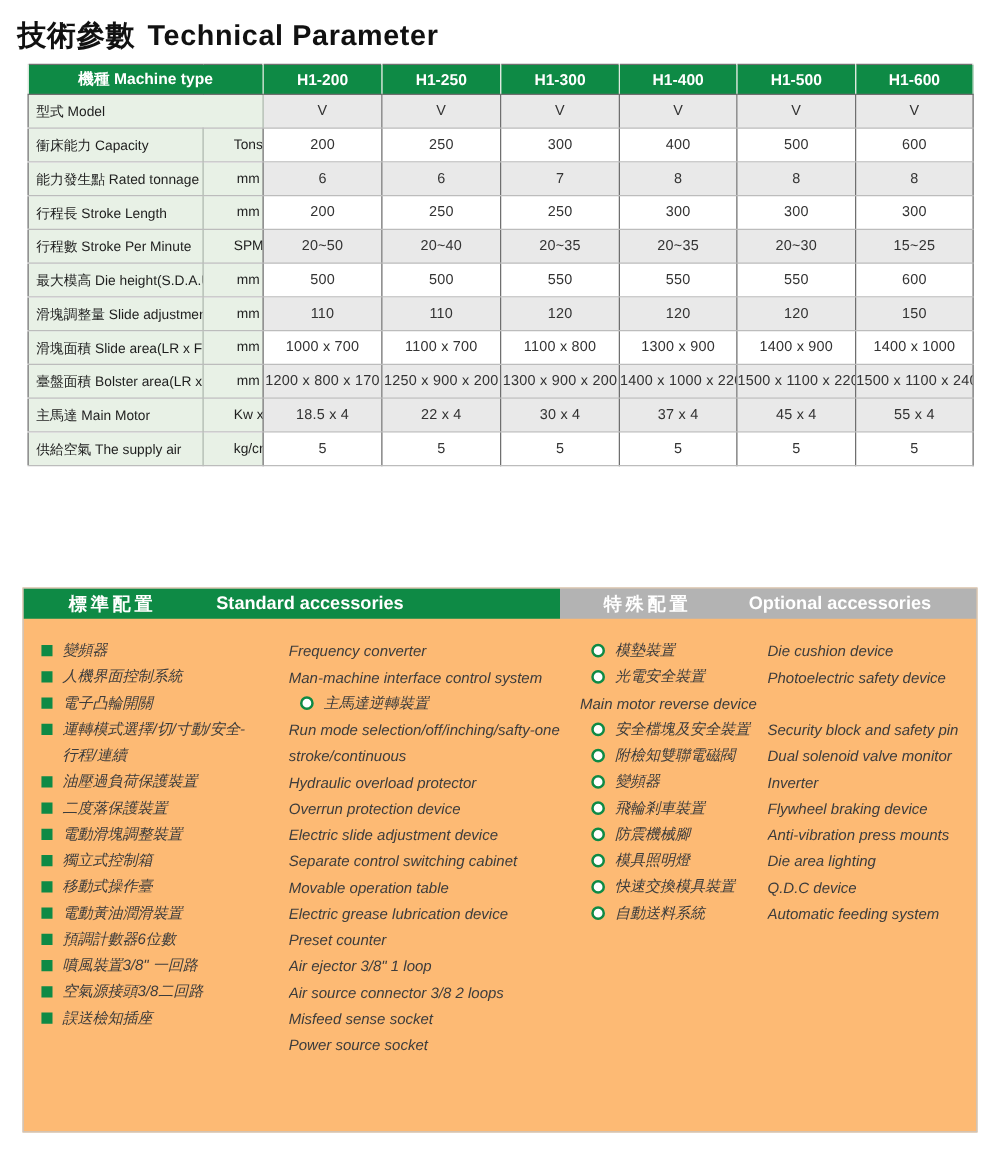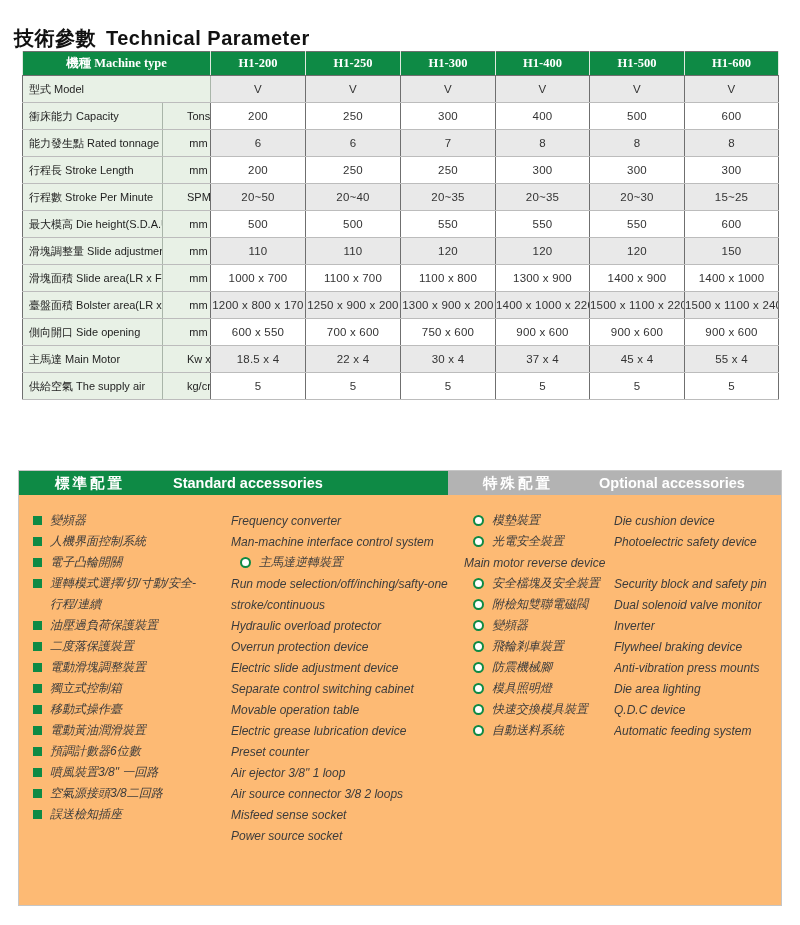--- a/index.html
+++ b/index.html
@@ -6,36 +6,36 @@
     --green:#0e8a45; --graybar:#b3b3b3; --stripe:#e9e9e9; --labelbg:#e8f1e6;
     --bdark:#6f6f6f; --blight:#bcbcbc; --pborder:#c6c6c6; --ink:#222;
   }
   *{box-sizing:border-box;}
   html,body{margin:0;padding:0;}
   body{
     width:800px;height:925px;position:relative;background:#fff;
     font-family:"Liberation Sans","DejaVu Sans",sans-serif;color:var(--ink);
   }
   .page-title{
-    position:absolute;left:14px;top:13px;font-size:20px;font-weight:bold;
-    color:#111;letter-spacing:.5px;white-space:nowrap;margin-top:12px;
+    position:absolute;left:14px;top:13px;font-size:23px;font-weight:bold;
+    color:#111;letter-spacing:.5px;white-space:nowrap;
   }
   .page-title .en{margin-left:10px;}
 
   
   table.spec{
     position:absolute;left:22px;top:51px;width:756px;
     border-collapse:collapse;table-layout:fixed;
     border:1px solid var(--bdark);
   }
   table.spec th{
     background:var(--green);color:#fff;font-size:12.5px;font-weight:bold;
     height:24px;padding:0;text-align:center;
     border-left:1px solid #dfe9df;border-right:1px solid #dfe9df;
-    border-bottom:1px solid var(--bdark);white-space:nowrap;font-family:Liberation Serif, serif;
+    border-bottom:1px solid var(--bdark);white-space:nowrap;
   }
   table.spec td{
     height:27px;padding:0;font-size:11.5px;text-align:center;color:#333;
     border-left:1px solid var(--bdark);border-right:1px solid var(--bdark);
     border-top:1px solid var(--blight);border-bottom:1px solid var(--blight);
     white-space:nowrap;overflow:hidden;
   }
   table.spec td.label{
     background:var(--labelbg);text-align:left;padding-left:6px;
     font-size:11px;color:#1e1e1e;border-left:none;
@@ -195,30 +195,20 @@
       <tr class="stripe">
         <td class="label">臺盤面積 Bolster area(LR x FB)</td>
         <td class="unit">mm</td>
         <td class="val">1200 x 800 x 170</td>
         <td class="val">1250 x 900 x 200</td>
         <td class="val">1300 x 900 x 200</td>
         <td class="val">1400 x 1000 x 220</td>
         <td class="val">1500 x 1100 x 220</td>
         <td class="val">1500 x 1100 x 240</td>
       </tr>
-      <tr class="">
-        <td class="label">側向開口 Side opening</td>
-        <td class="unit">mm</td>
-        <td class="val">600 x 550</td>
-        <td class="val">700 x 600</td>
-        <td class="val">750 x 600</td>
-        <td class="val">900 x 600</td>
-        <td class="val">900 x 600</td>
-        <td class="val">900 x 600</td>
-      </tr>
       <tr class="stripe">
         <td class="label">主馬達 Main Motor</td>
         <td class="unit">Kw x p</td>
         <td class="val">18.5 x 4</td>
         <td class="val">22 x 4</td>
         <td class="val">30 x 4</td>
         <td class="val">37 x 4</td>
         <td class="val">45 x 4</td>
         <td class="val">55 x 4</td>
       </tr>

